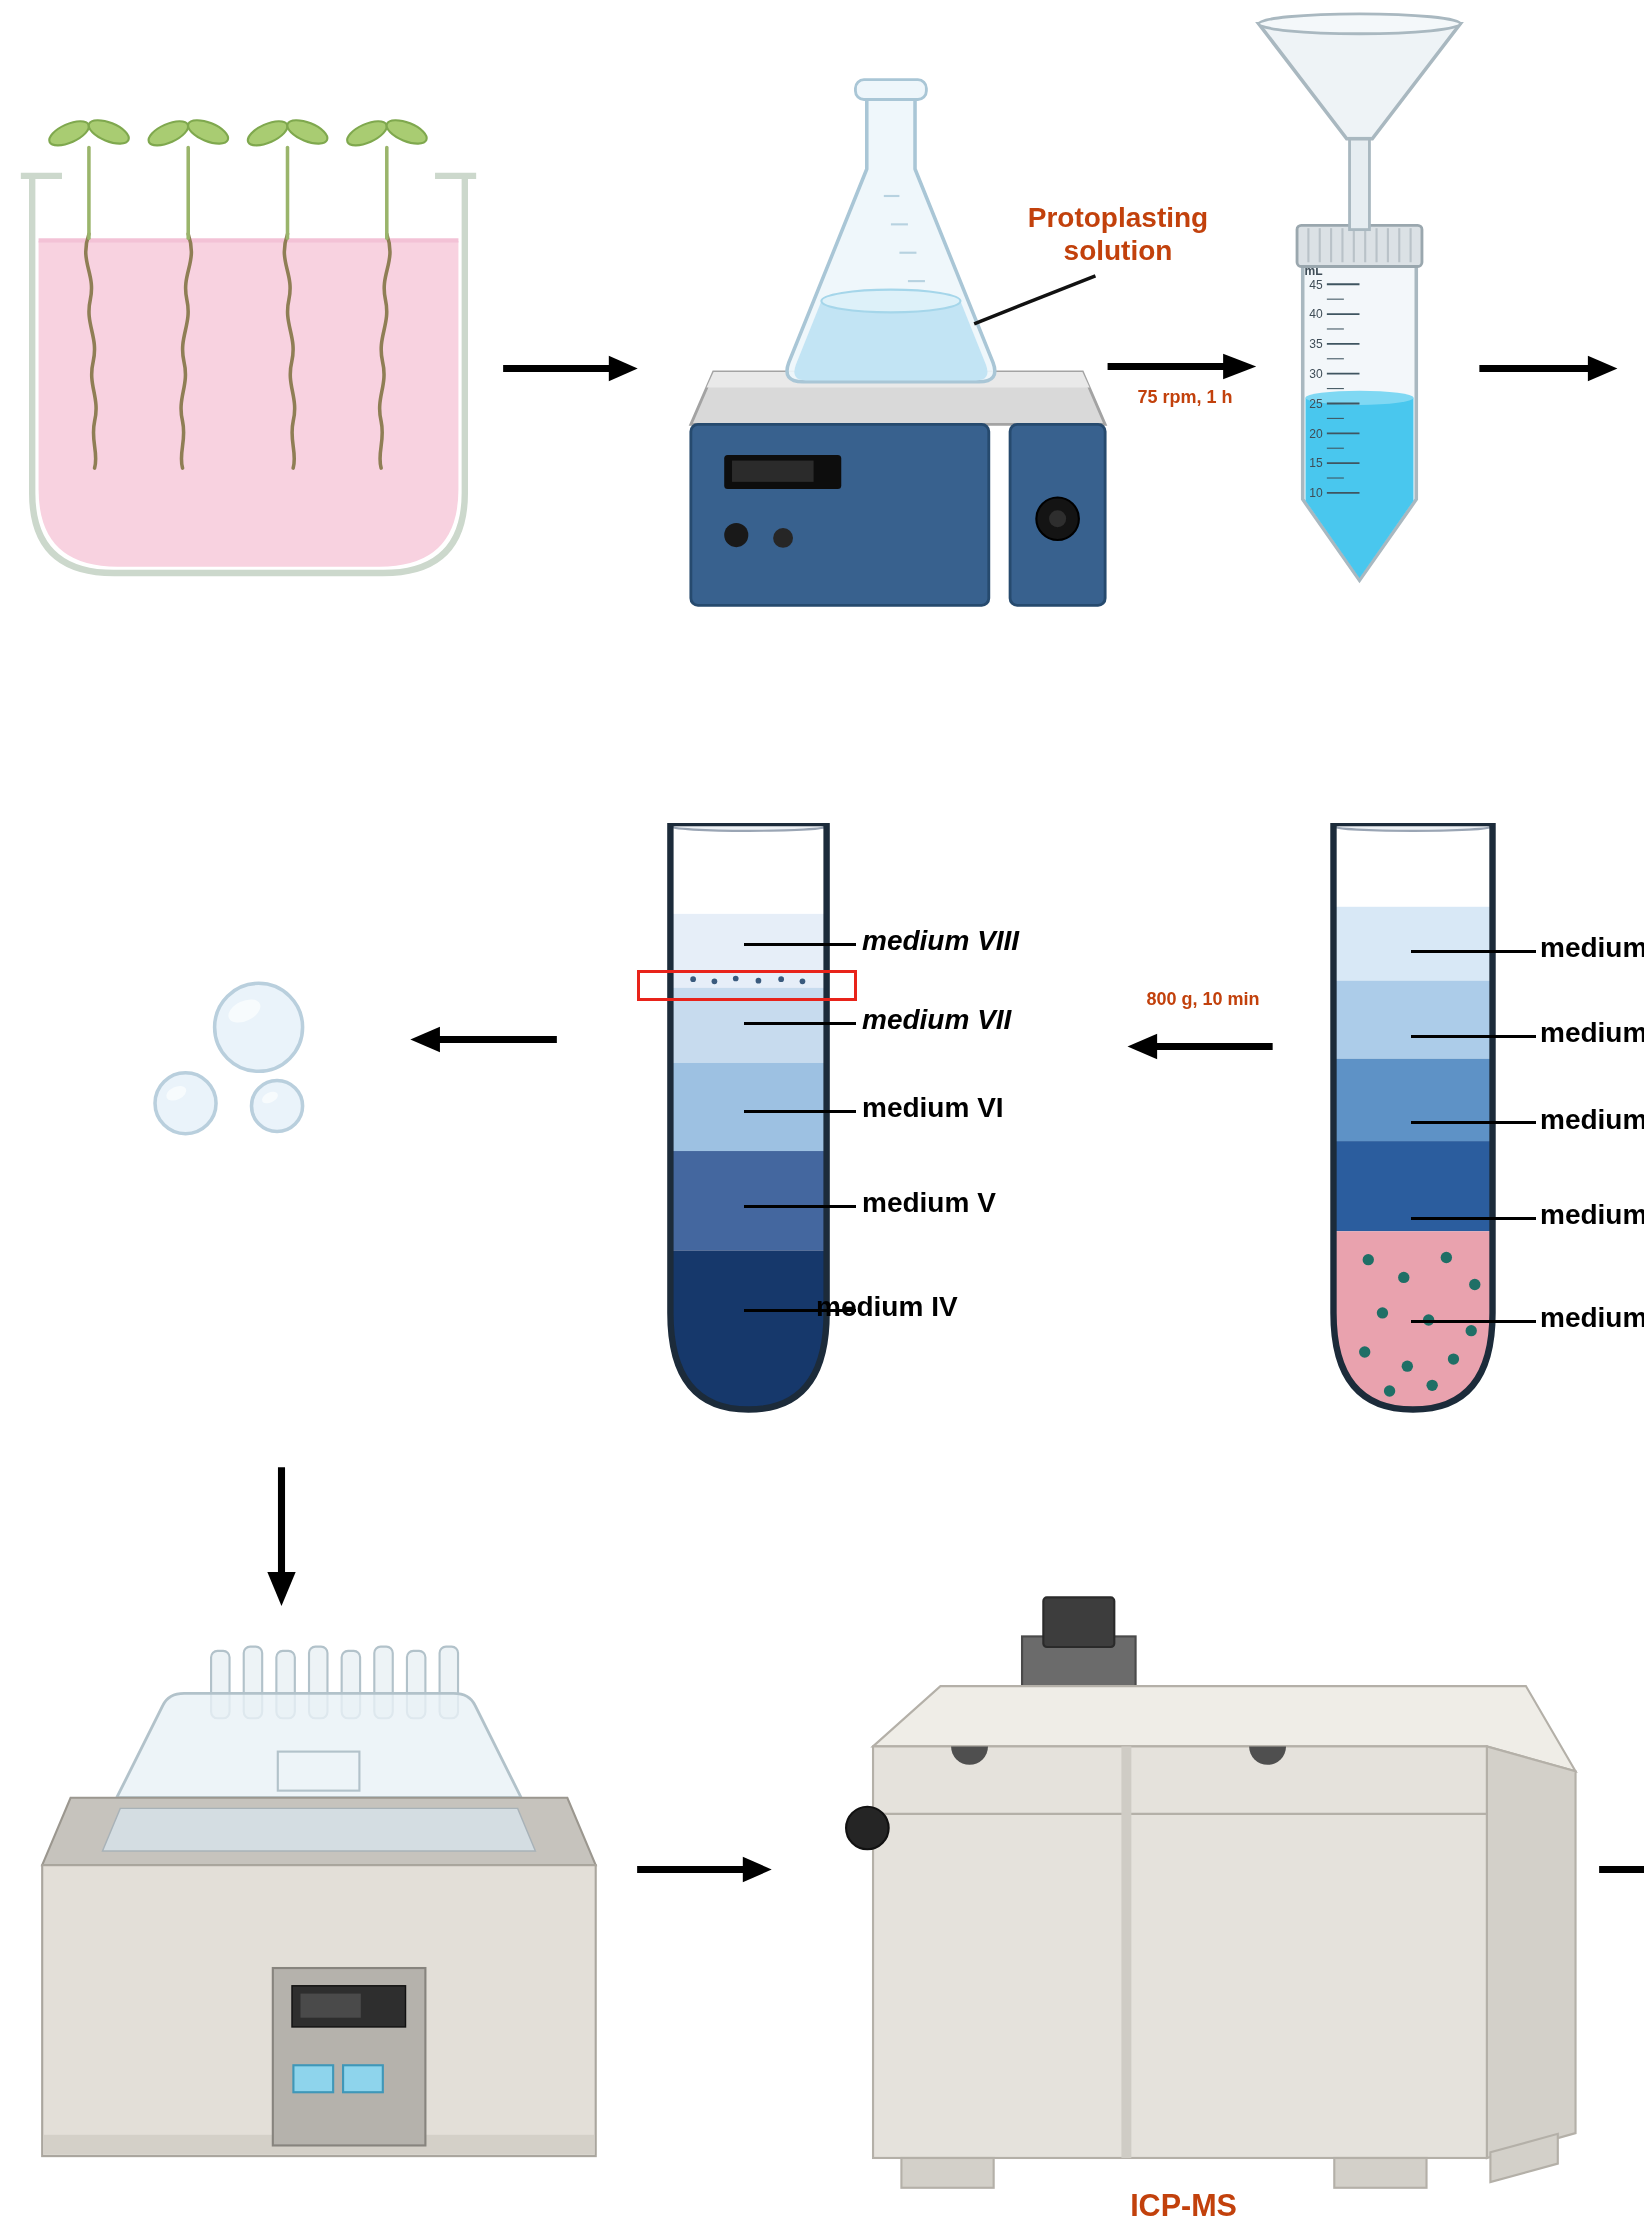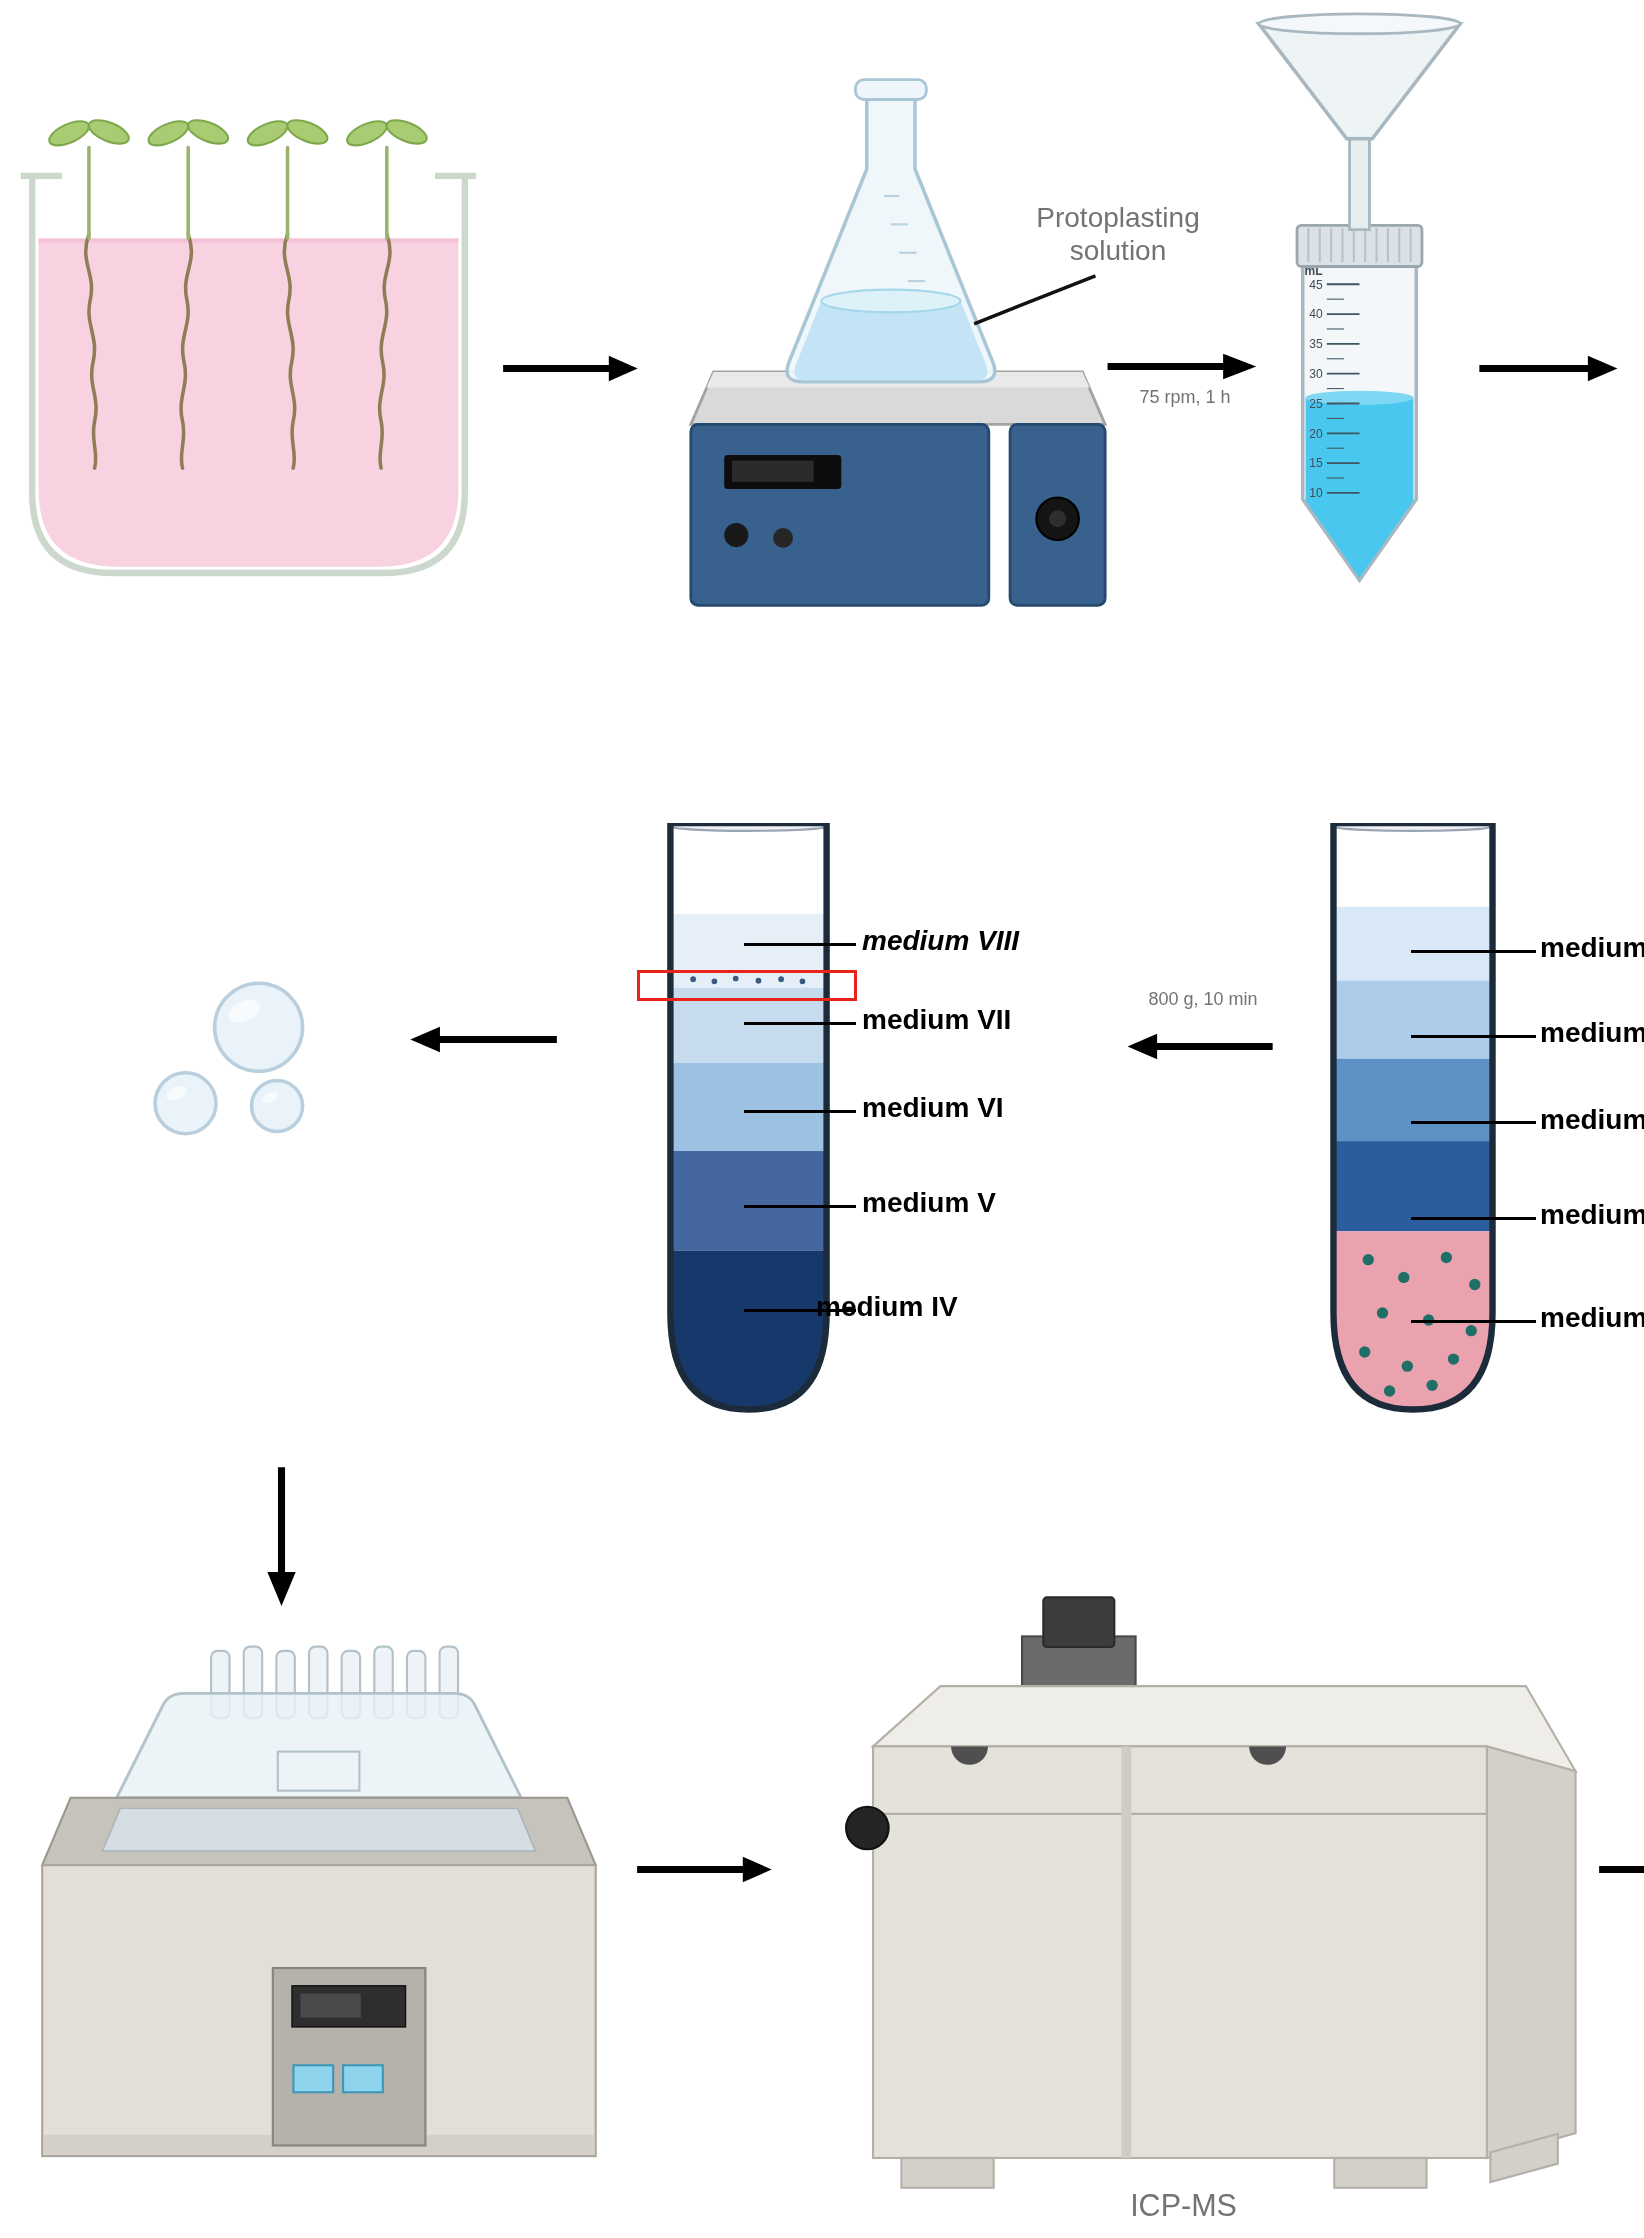--- a/index.html
+++ b/index.html
@@ -3,21 +3,21 @@
 <meta charset="utf-8">
 <style>
   * { margin:0; padding:0; box-sizing:border-box; }
   html,body { background:#ffffff; }
   #scene {
     position:relative; width:1645px; height:2239px; background:#fff;
     overflow:hidden; font-family:"Liberation Sans", sans-serif; color:#000;
   }
   #scene svg { position:absolute; display:block; }
   svg text { font-family:"Liberation Sans", sans-serif; }
-  .txt { position:absolute; font-weight:normal; color:#737373; }
+  .txt { position:absolute; font-weight:bold; color:#c2410c; }
   .center { text-align:center; }
   .tick-line { position:absolute; border-top:3.5px solid #000; height:0; }
   .medium-label { position:absolute; font-weight:bold; font-size:28px; white-space:nowrap; }
   .cond-label { font-size:18px; }
   .big-label  { font-size:30.5px; }
   #red-box { position:absolute; border:3.5px solid #e8231a; background:transparent; }
 </style>
 </head>
 <body>
 
@@ -258,21 +258,21 @@
   </svg>
 
   <div id="red-box" style="left:637px; top:970px; width:220px; height:31px;"></div>
 
   <div class="tick-line" style="left:744px; top:943px; width:112px;"></div>
   <div class="tick-line" style="left:744px; top:1022px; width:112px;"></div>
   <div class="tick-line" style="left:744px; top:1110px; width:112px;"></div>
   <div class="tick-line" style="left:744px; top:1205px; width:112px;"></div>
   <div class="tick-line" style="left:744px; top:1309px; width:112px;"></div>
   <div class="medium-label" style="left:862px; top:925px;font-style:italic;">medium VIII</div>
-  <div class="medium-label" style="left:862px; top:1004px;">medium VII</div>
+  <div class="medium-label" style="left:862px; top:1004px;font-style:italic;">medium VII</div>
   <div class="medium-label" style="left:862px; top:1092px;text-align:center;">medium VI</div>
   <div class="medium-label" style="left:862px; top:1187px;">medium V</div>
   <div class="medium-label" style="left:816px; top:1291px;">medium IV</div>
 
   <svg class="arrow" style="left:410px; top:1024px;" width="150" height="31" viewBox="0 0 212 44">
     <polygon points="42,4 0,22 42,40" fill="#000"></polygon>
     <line x1="40" y1="22" x2="208" y2="22" stroke="#000" stroke-width="10"></line>
   </svg>
 
   <svg style="left:138px; top:974px;" width="188" height="174" viewBox="0 0 265 245">

